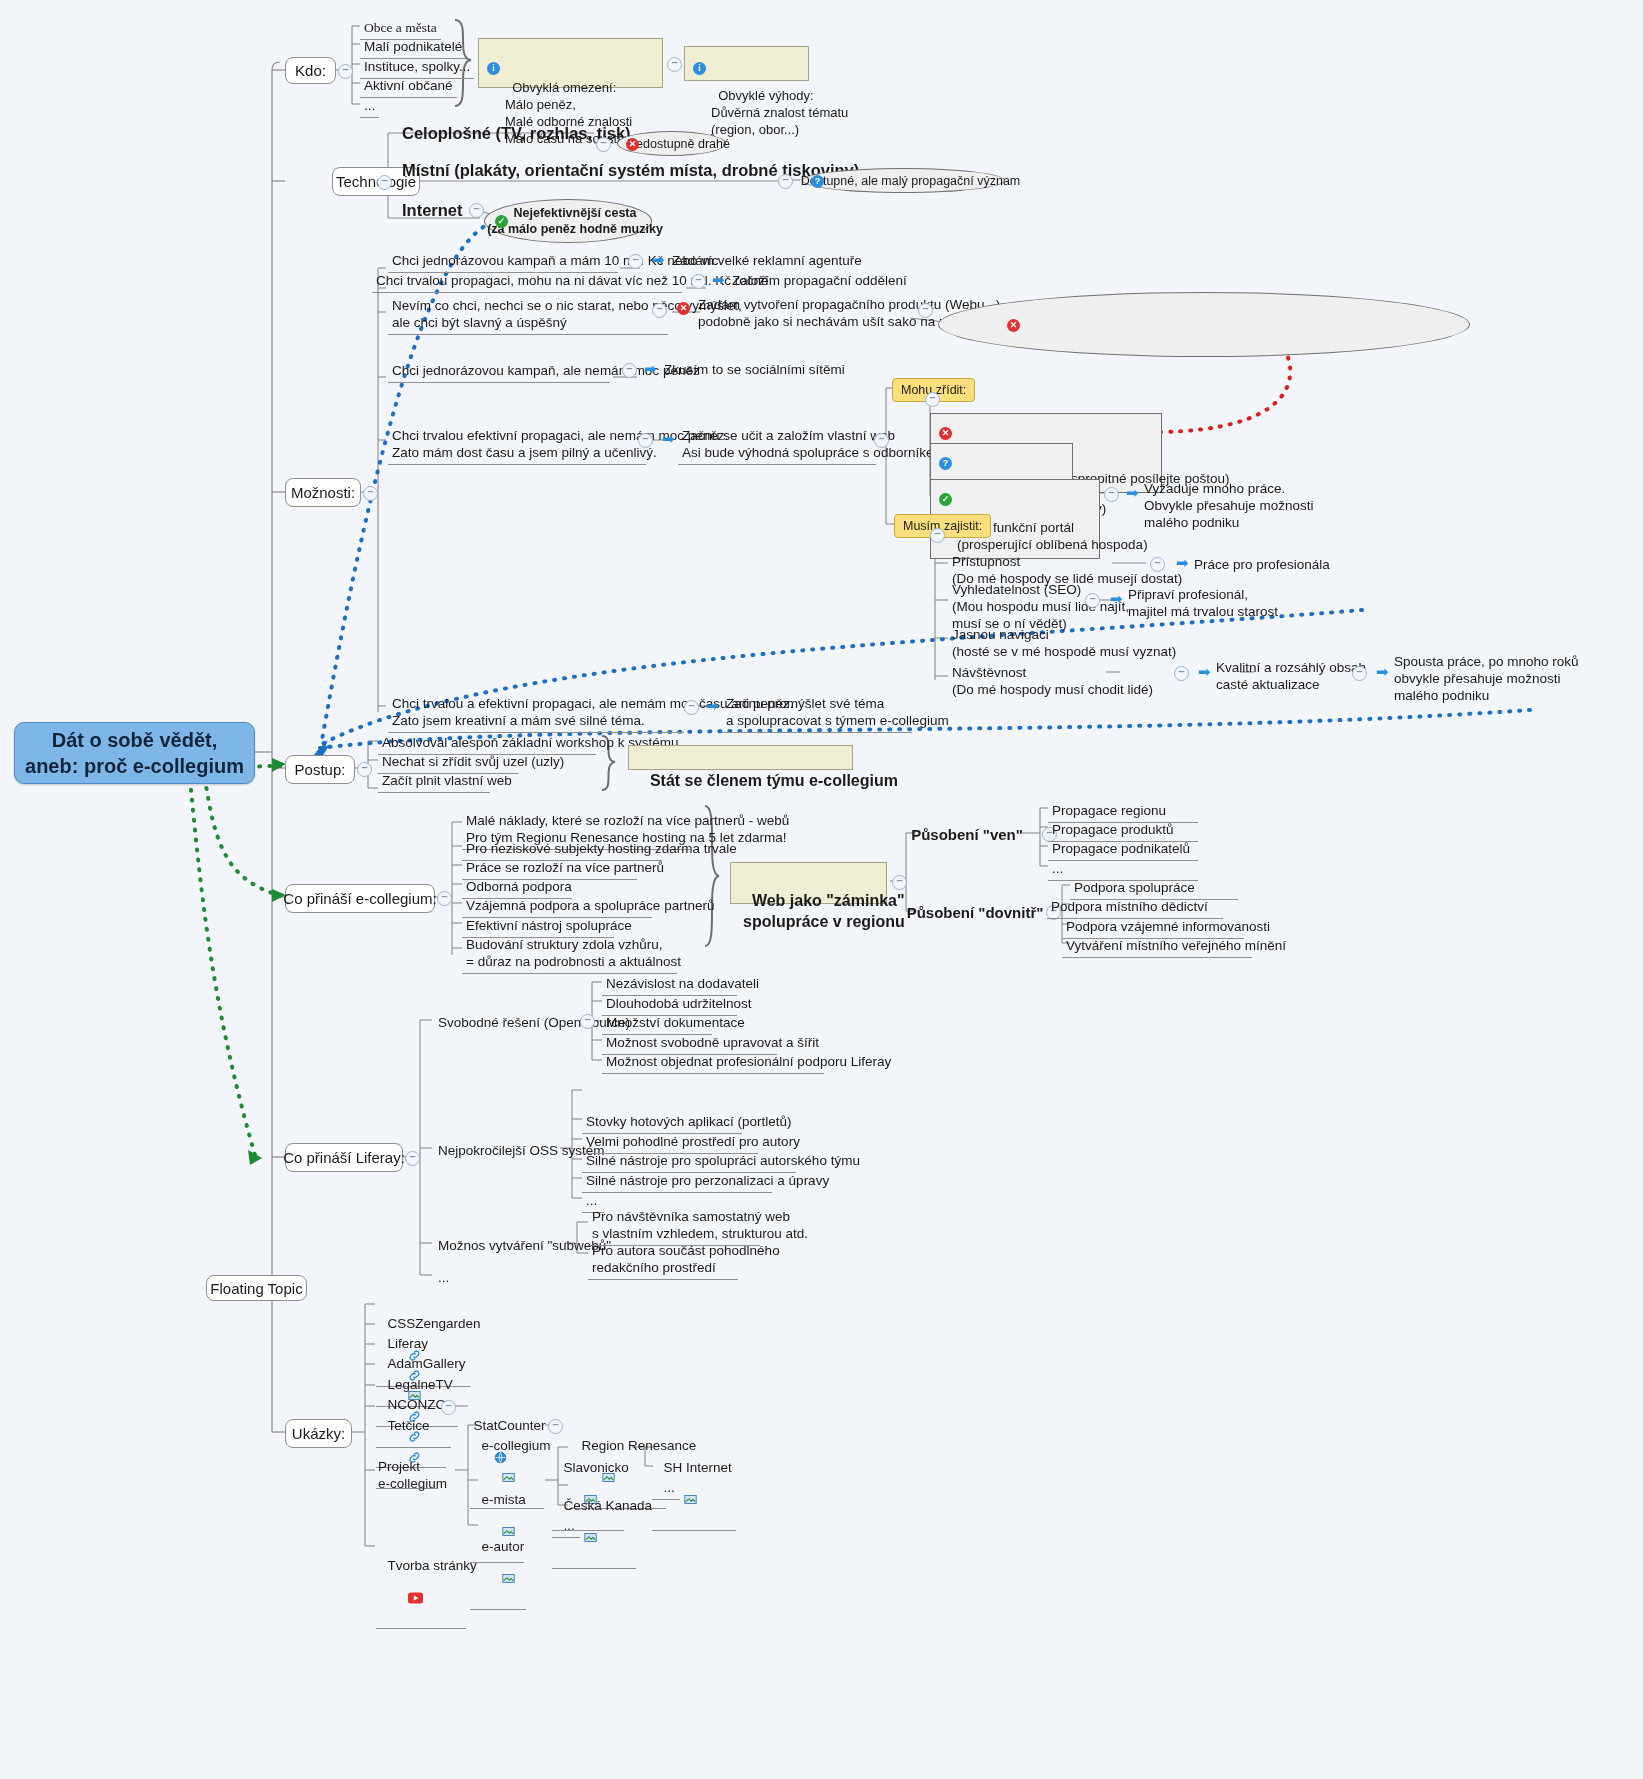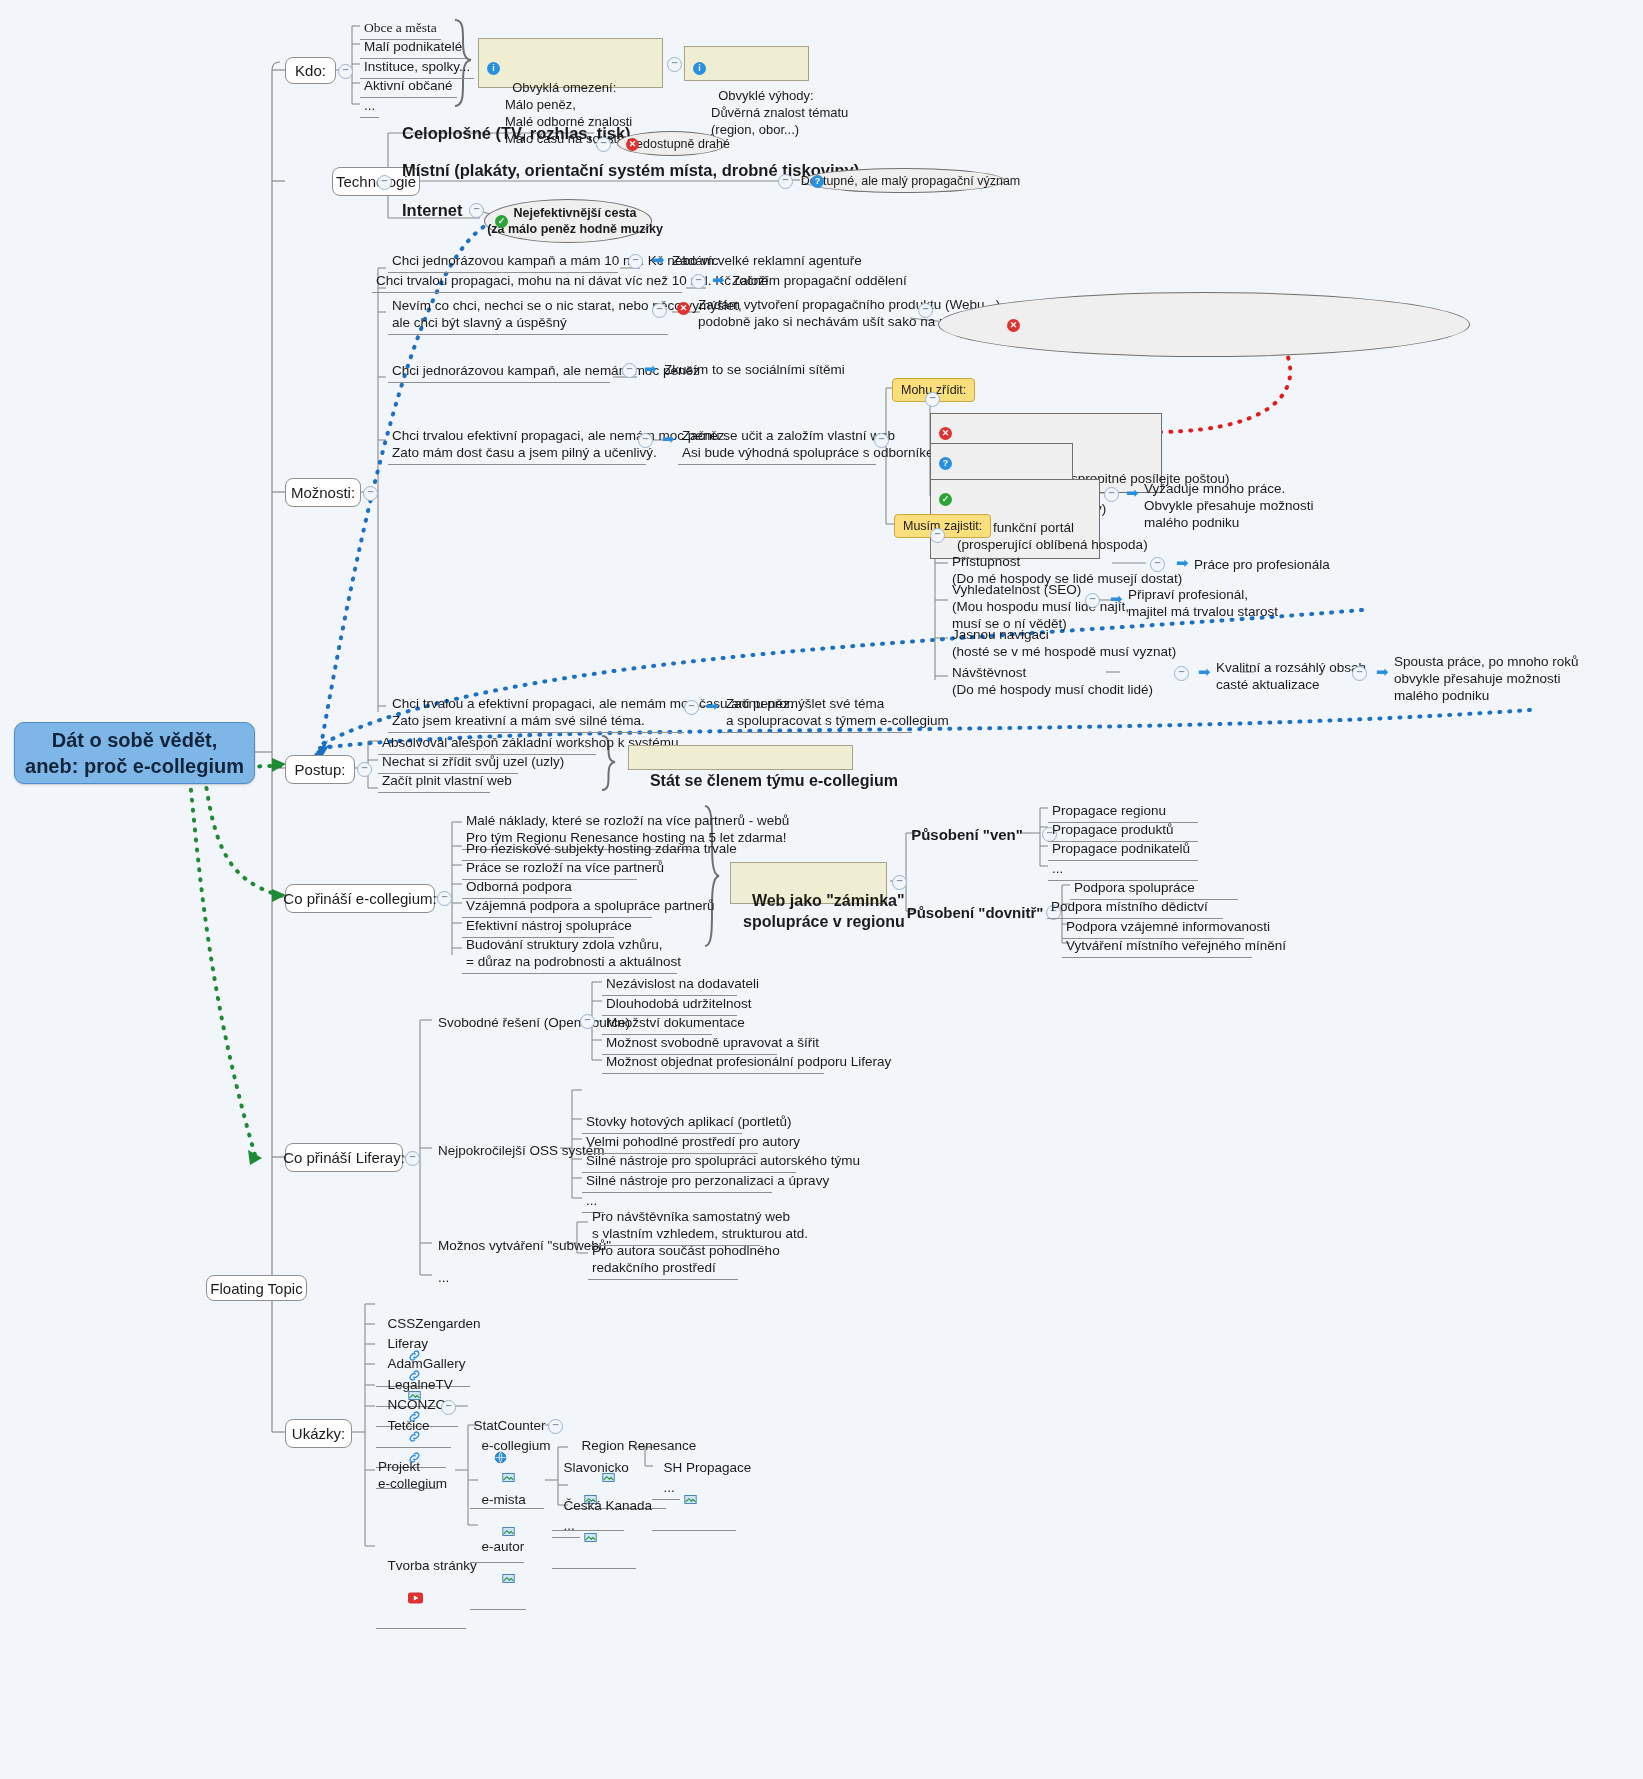--- a/index.html
+++ b/index.html
@@ -660,21 +660,21 @@
 <div class="node underlined" style="left:552px;top:1439px;width:72px;">
   <span class="labeltxt">Slavonicko</span>
   <span class="linkicon">
     <svg width="13" height="13" viewBox="0 0 16 16">
           <rect x="1" y="3" width="14" height="10" fill="#cfe4f7" stroke="#2b6ea8"></rect>
           <path d="M2 11l4-4 3 3 2-2 3 3" fill="none" stroke="#2b8f3e" stroke-width="1.4"></path>
         </svg>
   </span>
 </div>
 <div class="node underlined" style="left:652px;top:1439px;width:84px;">
-  <span class="labeltxt">SH Propagace</span>
+  <span class="labeltxt">SH Internet</span>
   <span class="linkicon">
     <svg width="13" height="13" viewBox="0 0 16 16">
           <rect x="1" y="3" width="14" height="10" fill="#cfe4f7" stroke="#2b6ea8"></rect>
           <path d="M2 11l4-4 3 3 2-2 3 3" fill="none" stroke="#2b8f3e" stroke-width="1.4"></path>
         </svg>
   </span>
 </div>
 <div class="node underlined" style="left:652px;top:1459px;width:28px;">
   <span class="labeltxt">...</span>
 </div>

